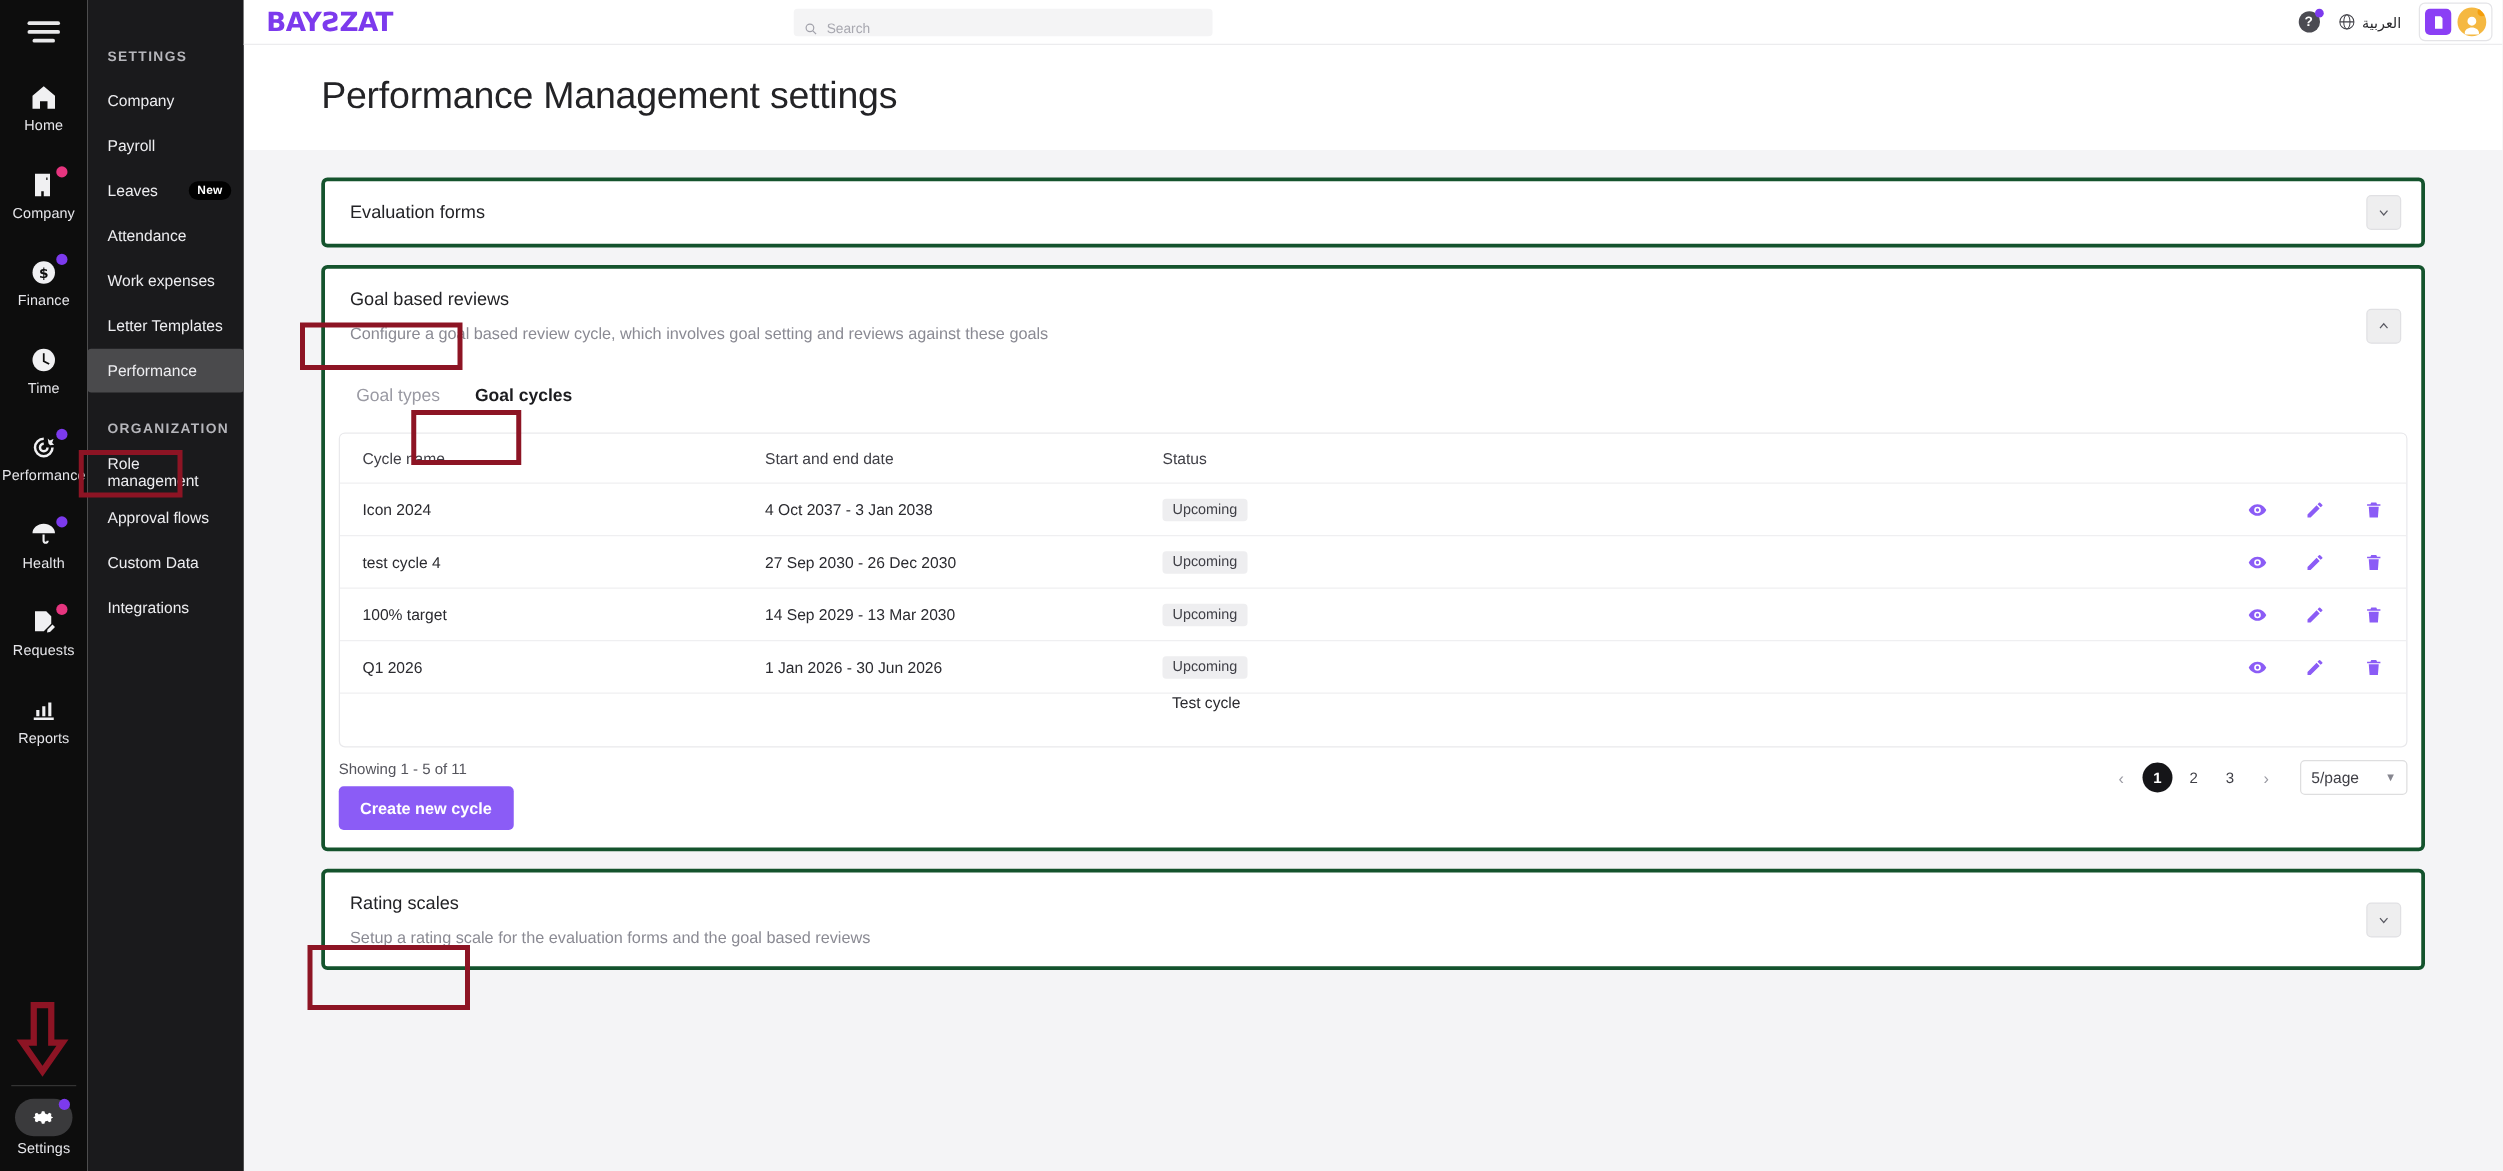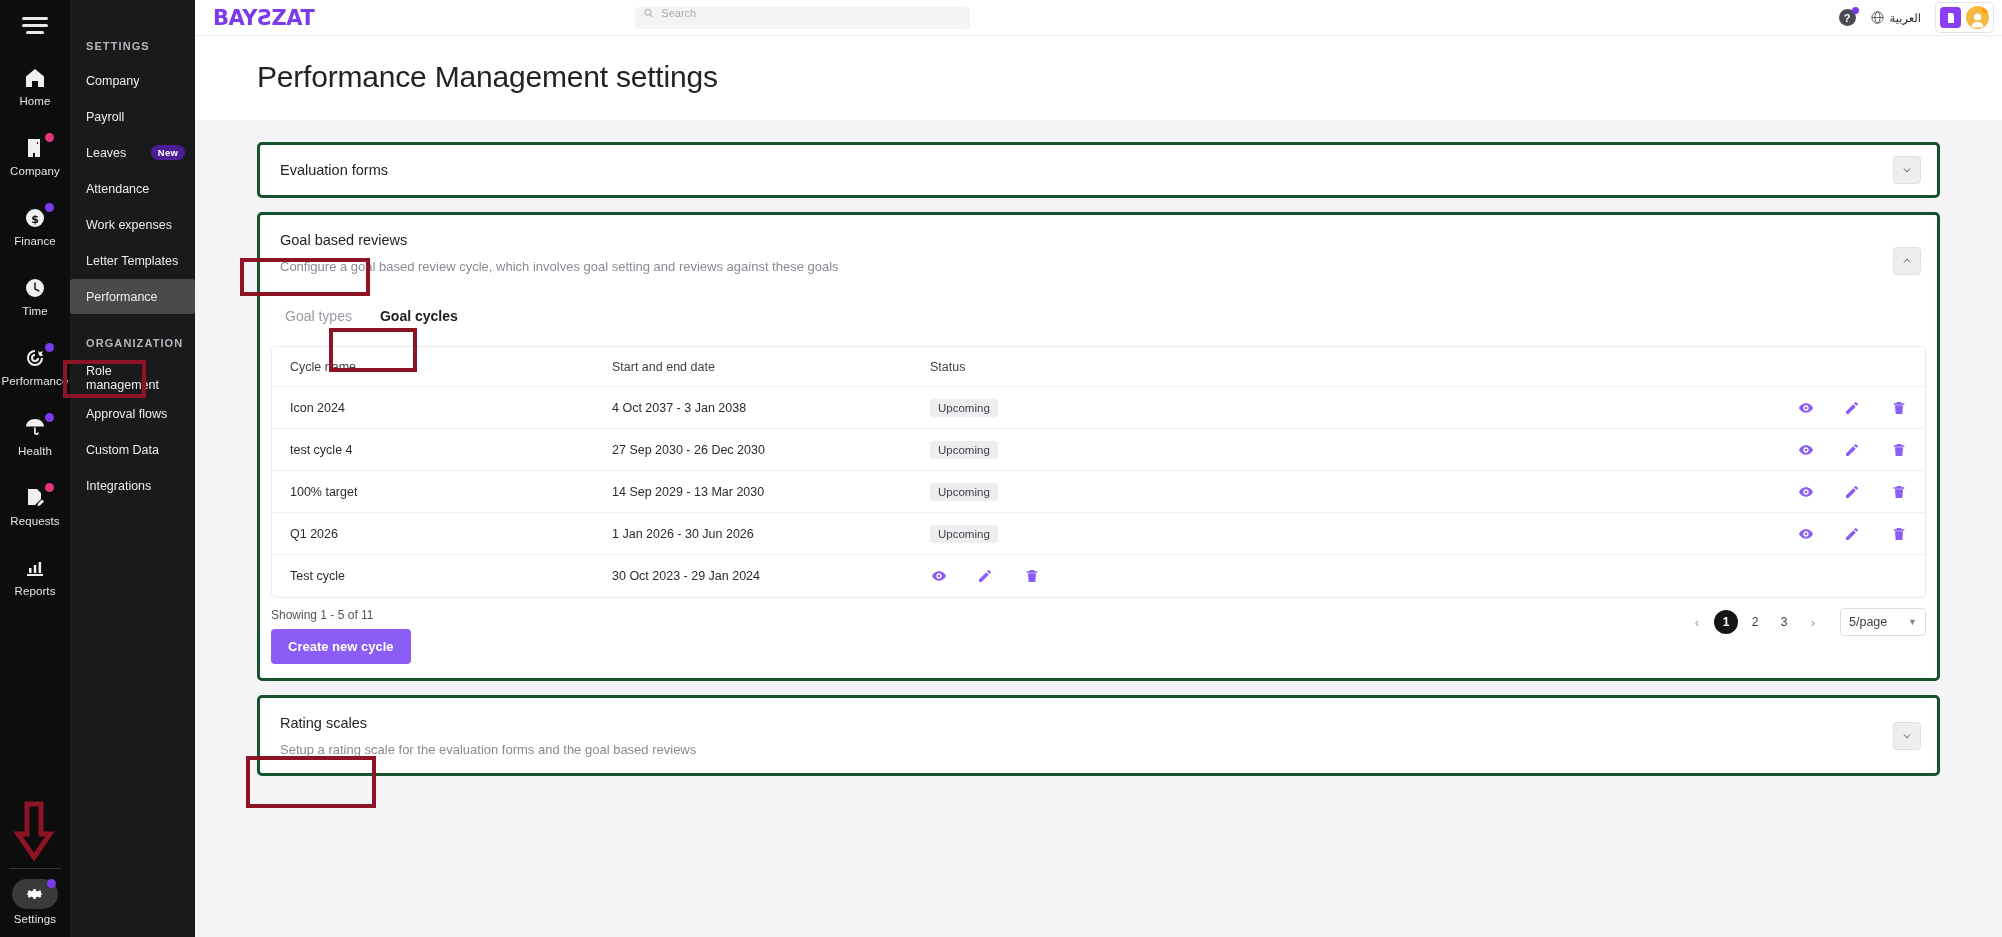--- a/index.html
+++ b/index.html
@@ -58,39 +58,39 @@
     padding: 40px 0 10px 16px;
   }
   .sb-section.second { padding-top: 22px; }
   .sb-item {
     height: 35px; display: flex; align-items: center; justify-content: space-between;
     padding: 0 10px 0 16px; font-size: 12.5px; color: #ededf0; cursor: pointer;
     margin: 1px 0;
   }
   .sb-item.active { background: #4a4a4c; border-radius: 3px; }
   .sb-badge {
-    background: #4c1d95; color: #fff; font-size: 9.5px; font-weight: 700;
+    background: #000000; color: #fff; font-size: 9.5px; font-weight: 700;
     border-radius: 9px; padding: 2px 7px; letter-spacing: .2px;
   }
 
   
   .main { flex: 1 1 auto; height: 937px; background: #f4f4f6; display: flex; flex-direction: column; min-width: 0; }
 
   .topbar {
     height: 36px; background: #fff; display: flex; align-items: center;
     border-bottom: 1px solid #ececee; flex: 0 0 36px; position: relative;
   }
   .logo {
     font-size: 21px; font-weight: 800; color: #7c3aed; letter-spacing: -0.5px;
     margin-left: 18px; font-family: "DejaVu Sans", sans-serif;
   }
   .logo .flip { display: inline-block; transform: scaleX(-1); }
   .search-wrap {
     position: absolute; left: 440px; width: 335px; height: 22px;
-    background: #f4f4f5; border-radius: 3px; display: flex; align-items: flex-start; padding: 0 8px;
+    background: #f4f4f5; border-radius: 3px; display: flex; align-items: flex-end; padding: 0 8px;
   }
   .search-wrap svg { width: 12px; height: 12px; stroke: #a1a1aa; fill: none; stroke-width: 2; }
   .search-input {
     border: 0; background: transparent; outline: none; font-size: 11px;
     color: #3f3f46; margin-left: 7px; width: 100%; font-family: "Liberation Sans", sans-serif;
   }
   .search-input::placeholder { color: #a8a8b0; }
 
   .topbar-right { position: absolute; right: 8px; display: flex; align-items: center; gap: 14px; }
   .help-ico { position: relative; width: 17px; height: 17px; border-radius: 50%; background: #4b4b52;
@@ -133,21 +133,21 @@
   .chev-btn svg { width: 12px; height: 12px; stroke: #5a5a63; fill:none; stroke-width: 2; }
 
   
   .tabs { display: flex; align-items: center; gap: 0; margin: 22px 0 0 11px; text-align: center; }
   .tab { font-size: 14px; color: #9a9aa3; padding: 6px 14px; cursor: pointer; }
   .tab.active { color: #1c1c1f; font-weight: 700; }
 
   
   .tbl { margin: 16px 11px 0 11px; border: 1px solid #e9e9ec; border-radius: 5px; overflow: hidden; }
   .tr { display: flex; align-items: center; border-bottom: 1px solid #efeff1; height: 42px; padding: 0 18px; }
-  .tr:last-child { border-bottom: 0; }
+  .tr:last-child { border-bottom: 0; flex-direction: column; }
   .thead { height: 40px; background: #fff; }
   .th { font-size: 12.5px; color: #3f3f46; }
   .td { font-size: 12.5px; color: #2b2b30; }
   .c-name { width: 322px; flex: 0 0 322px; }
   .c-date { width: 318px; flex: 0 0 318px; }
   .c-status { flex: 1 1 auto; }
   .c-actions { width: 110px; flex: 0 0 110px; display: flex; align-items: center; justify-content: space-between; }
   .pill { display: inline-block; font-size: 11.5px; border-radius: 3px; padding: 3px 8px; }
   .pill.upcoming { background: #eeeef0; color: #3f3f46; text-align: center; }
   .pill.current { background: #cfe0fb; color: #1f2937; }

